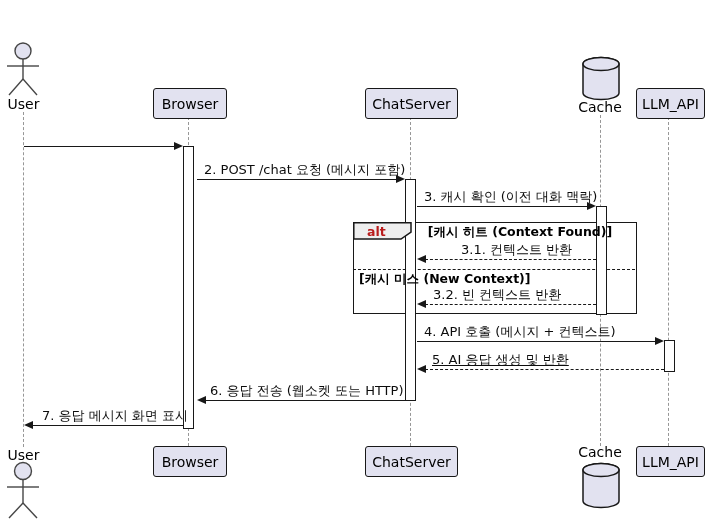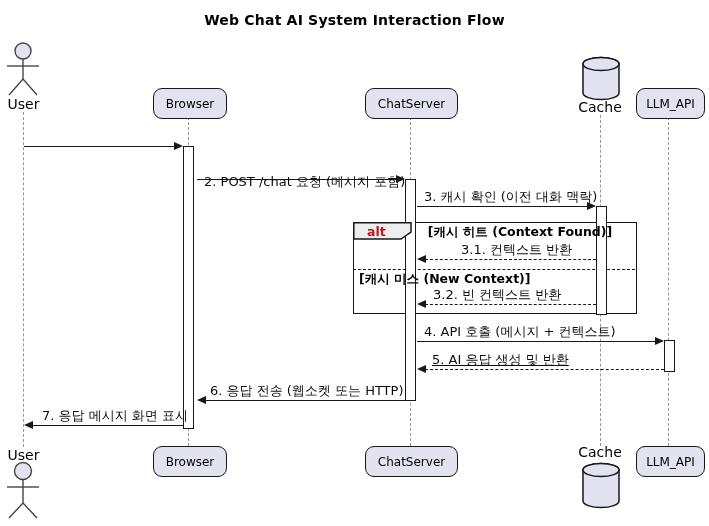--- a/index.html
+++ b/index.html
@@ -6,23 +6,23 @@
   .canvas{
     position:relative;width:709px;height:526px;background:#fff;overflow:hidden;
     font-family:"DejaVu Sans","Liberation Sans",sans-serif;color:#0c0c0c;
   }
   .title{
     position:absolute;top:12px;left:0;width:709px;text-align:center;
     font-size:14px;font-weight:bold;color:#000;letter-spacing:.2px;
   }
   .lifeline{position:absolute;width:0;border-left:1px dashed #979797;z-index:1;}
   .pbox{
-    position:absolute;background:#E2E2F0;border:1px solid #181818;border-radius:9px;
+    position:absolute;background:#E2E2F0;border:1px solid #181818;border-radius:3px;
     display:flex;align-items:center;justify-content:center;
-    font-size:12px;color:#000;z-index:4;
+    font-size:14px;color:#000;z-index:4;
   }
   .actor-label{position:absolute;font-size:14px;color:#000;text-align:center;z-index:4;}
   .actor-svg{position:absolute;z-index:4;}
   .db-label{position:absolute;font-size:14px;color:#000;text-align:center;z-index:4;}
   .db-svg{position:absolute;z-index:4;}
   .activation{position:absolute;width:9px;background:#fff;border:1px solid #181818;z-index:4;}
   .frag{position:absolute;border:1.6px solid #181818;background:transparent;z-index:3;}
   .frag-op{
     position:absolute;font-size:12.5px;font-weight:bold;color:#b91c1c;z-index:5;
   }
@@ -41,21 +41,20 @@
       border-bottom:4.5px solid transparent;z-index:6;}
   .ah.right{border-left:9px solid #181818;}
   .ah.left{border-right:9px solid #181818;}
   .stick{stroke:#454545;stroke-width:1.4;fill:none;}
 </style>
 </head>
 <body>
 
 <div class="canvas">
 
-  <div class="title">Web Chat AI System Interaction Flow</div>
 
   <div class="lifeline" style="left:23px;top:112px;height:335px;"></div>
   <div class="lifeline" style="left:188px;top:117px;height:329px;"></div>
   <div class="lifeline" style="left:410px;top:117px;height:329px;"></div>
   <div class="lifeline" style="left:600px;top:115px;height:331px;"></div>
   <div class="lifeline" style="left:668px;top:117px;height:329px;"></div>
 
   <svg class="actor-svg" style="left:5px;top:42px;" width="36" height="54" viewBox="0 0 36 54">
     <circle cx="18" cy="9" r="8" fill="#E2E2F0" stroke="#454545" stroke-width="1.4"></circle>
     <line class="stick" x1="18" y1="17" x2="18" y2="37"></line>
@@ -87,21 +86,21 @@
   <div class="frag-guard" style="left:359px;top:271px;">[캐시 미스 (New Context)]</div>
 
   <div class="activation" style="left:183px;top:146px;height:281px;"></div>
   <div class="activation" style="left:405px;top:179px;height:220px;"></div>
   <div class="activation" style="left:596px;top:206px;height:107px;"></div>
   <div class="activation" style="left:664px;top:340px;height:30px;"></div>
 
   <div class="line solid" style="left:24px;top:146px;width:152px;"></div>
   <div class="ah right" style="left:174px;top:142px;"></div>
 
-  <div class="msg-text" style="left:204px;top:173px;">2. POST /chat 요청 (메시지 포함)</div>
+  <div class="msg-text" style="left:204px;top:161px;">2. POST /chat 요청 (메시지 포함)</div>
   <div class="line solid" style="left:197px;top:179px;width:200px;"></div>
   <div class="ah right" style="left:396px;top:175px;"></div>
 
   <div class="msg-text" style="left:424px;top:188px;">3. 캐시 확인 (이전 대화 맥락)</div>
   <div class="line solid" style="left:417px;top:206px;width:171px;"></div>
   <div class="ah right" style="left:587px;top:202px;"></div>
 
   <div class="msg-text" style="left:433px;top:241px;margin-left:28px;">3.1. 컨텍스트 반환</div>
   <div class="line dashed" style="left:425px;top:259px;width:171px;"></div>
   <div class="ah left" style="left:417px;top:255px;"></div>

